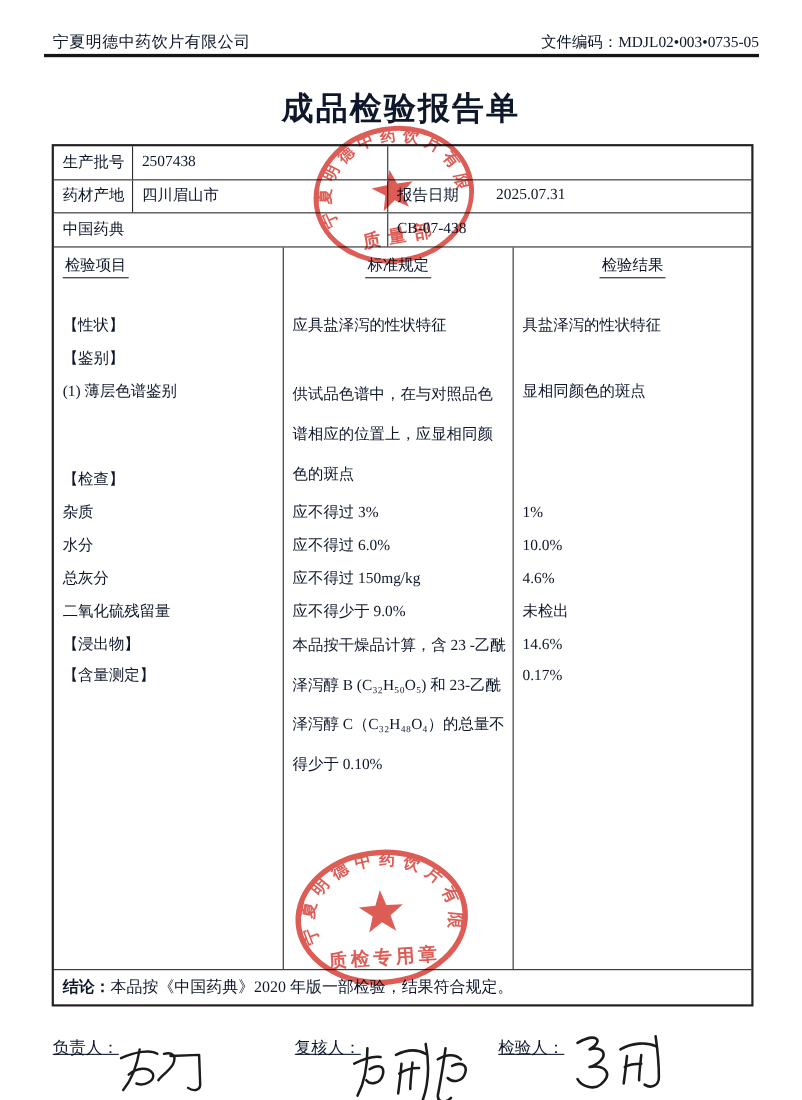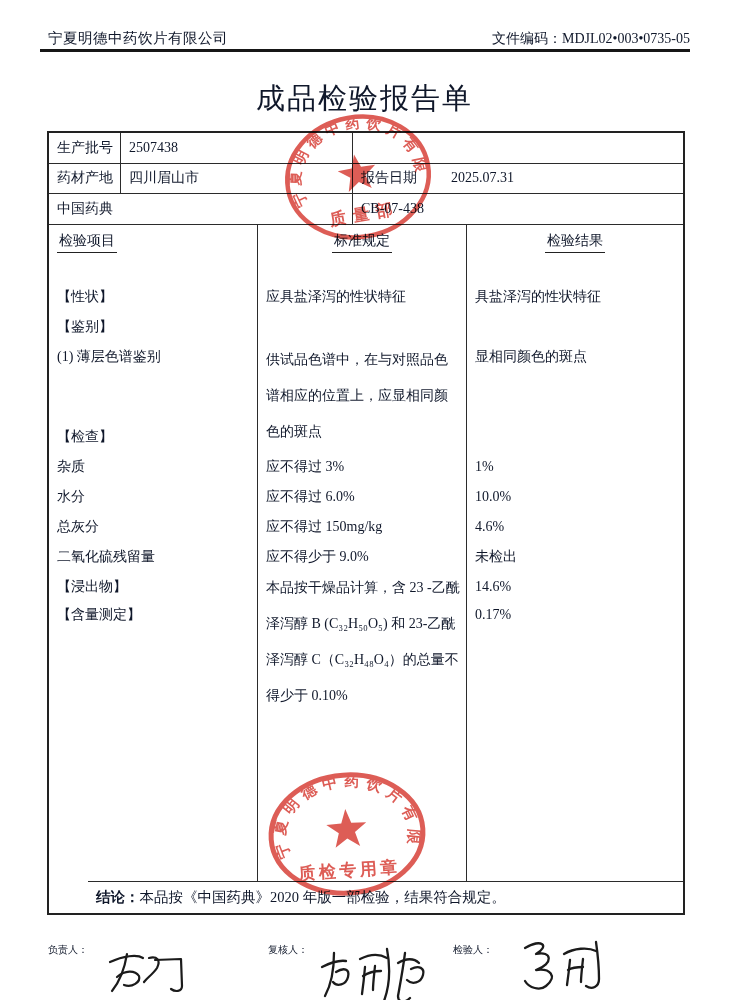--- a/index.html
+++ b/index.html
@@ -4,21 +4,21 @@
 <style>
   html,body{margin:0;padding:0;background:#ffffff;}
   .page{position:relative;width:729px;height:1000px;background:#ffffff;overflow:hidden;
         font-family:"Liberation Serif","DejaVu Serif",serif;color:#0f172a;}
 
   
   .company{position:absolute;left:48px;top:29px;font-size:14.5px;letter-spacing:.5px;}
   .doc-code{position:absolute;right:39px;top:30px;font-size:14px;}
   .top-rule{position:absolute;left:40px;top:49px;width:650px;height:3px;background:#161616;}
   .title{position:absolute;left:0;top:79px;width:100%;text-align:center;
-         font-size:29px;font-weight:normal;letter-spacing:2px;}
+         font-size:29px;font-weight:bold;letter-spacing:2px;}
 
   
   .report{position:absolute;left:47px;top:131px;width:634px;border:2px solid #222;background:transparent;}
   .info-row{display:flex;height:30.5px;border-bottom:1px solid #2b2b2b;box-sizing:border-box;font-size:14px;}
   .ic{display:flex;align-items:center;box-sizing:border-box;padding:0 0 0 8px;}
   .ic-a{width:72px;border-right:1px solid #2b2b2b;}
   .ic-b{width:232px;border-right:1px solid #2b2b2b;}
   .ic-c{width:330px;}
   .ic-merged{width:304px;border-right:1px solid #2b2b2b;}
   .lab2{display:inline-block;width:90px;}
@@ -32,25 +32,25 @@
   .mt-head{height:57px;box-sizing:border-box;padding-top:7px;}
   .mt-head.left{padding-left:8px;}
   .mt-head.center{text-align:center;}
   .mt-head span{display:inline-block;border-bottom:1px solid #222;padding:0 2px 2px 2px;}
   .cell{box-sizing:border-box;padding-left:8px;padding-right:5px;line-height:30px;overflow:visible;}
   .h30{height:30px}.h28{height:28px}.h80{height:80px}.h110{height:110px}
   .wrap{line-height:36px;}
 
   
   .conclusion{display:flex;align-items:center;height:32px;border-top:1.5px solid #2b2b2b;
-              box-sizing:border-box;padding-left:8px;font-size:14.5px;margin-left:39px;}
+              box-sizing:border-box;padding-left:8px;font-size:14.5px;}
   .conclusion .c-label{font-weight:bold;}
 
   
-  .sig-label{position:absolute;top:943px;font-size:10px;}
+  .sig-label{position:absolute;top:943px;font-size:15px;text-decoration:underline;}
   .sl-1{left:48px}.sl-2{left:268px}.sl-3{left:453px}
   .sig-svg{position:absolute;}
 
   
   .stamp{position:absolute;mix-blend-mode:multiply;opacity:.87;}
 </style>
 </head>
 <body>
 
 <div class="page">

